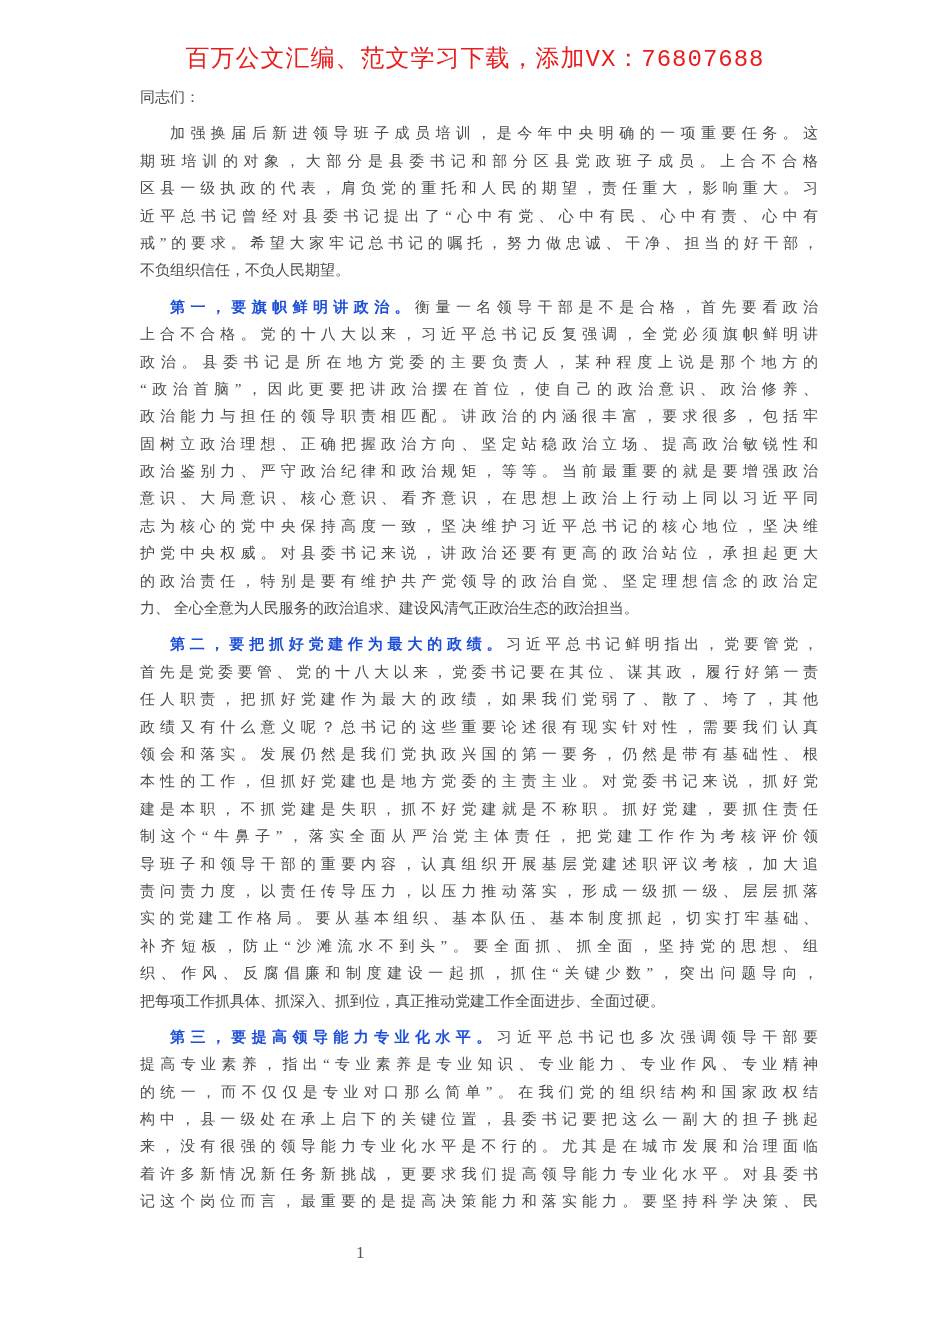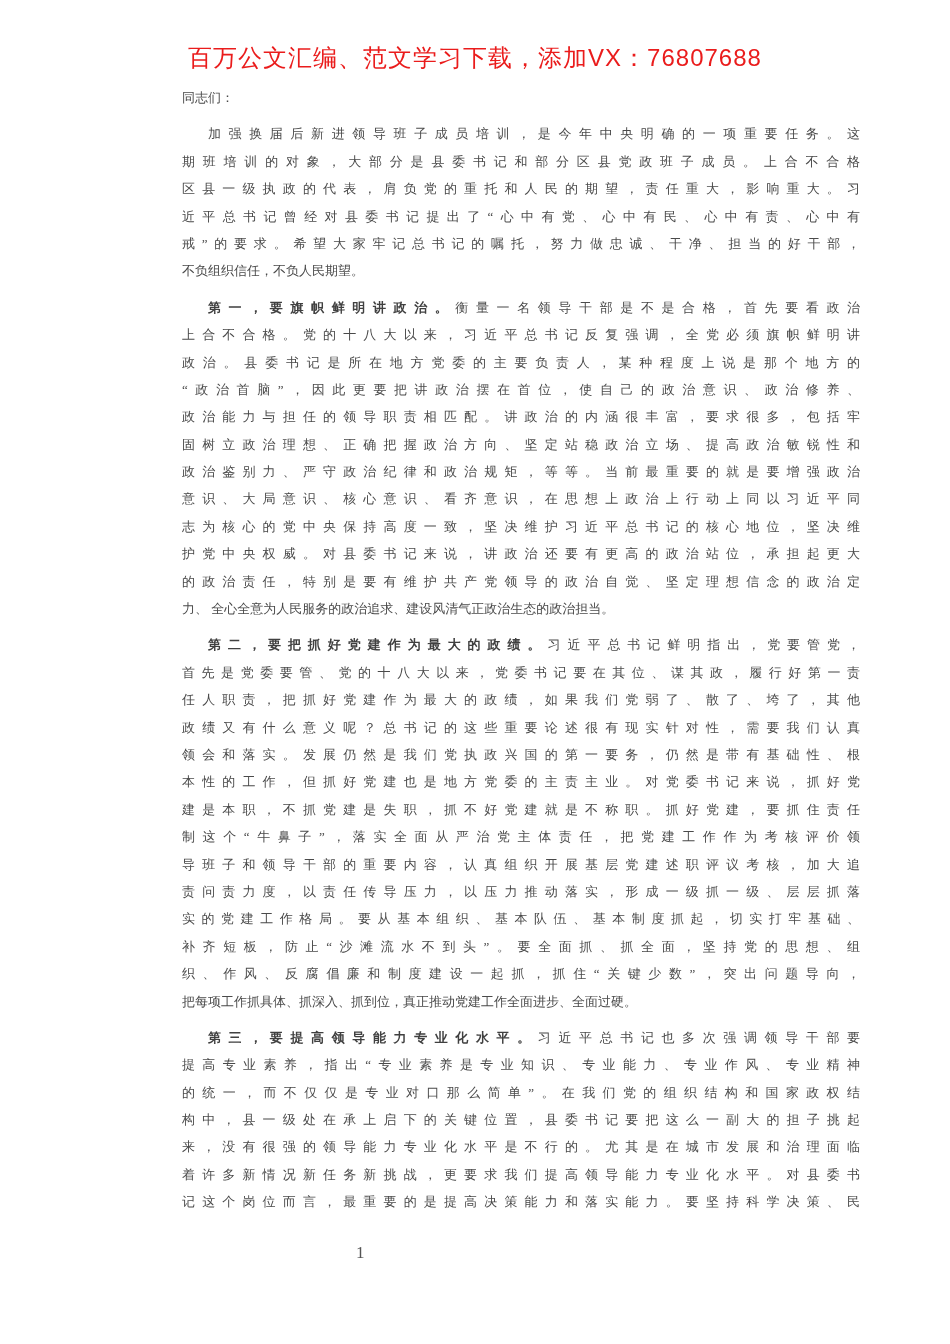--- a/index.html
+++ b/index.html
@@ -7,52 +7,51 @@
     position:relative;
     width:950px;height:1344px;
     background:#ffffff;
     overflow:hidden;
     font-family:"Liberation Serif","DejaVu Serif",serif;
   }
   .promo{
     position:absolute;
     top:42px;left:0;right:0;
     text-align:center;
-    font-family:Liberation Sans, sans-serif;
+    font-family:Liberation Mono, monospace;
     font-size:24px;
     letter-spacing:1px;
     font-weight:400;
   }
   .content{
     position:absolute;
     left:140px;top:84px;
     width:678px;
-    font-size:13px;
+    font-size:15px;
     color:#4a4a4a;
-    margin-left:42px;
   }
   .salutation{
     line-height:27.4px;
     height:27.4px;
     text-align:left;
   }
   .para{margin:0;padding:0;margin-top:9px;}
   .tline{
     height:27.4px;
     line-height:27.4px;
     overflow:hidden;
     text-align:justify;
     text-align-last:justify;
     word-break:break-all;
   }
   .tline.first{text-indent:2em;}
   .tline.final{text-align-last:left;}
   .lead{
     font-weight:700;
-    color:#404040;
+    color:#1d4ed8;
     font-family:Liberation Serif, serif;
   }
   .page-number{
     position:absolute;
     left:356px;top:1243px;
     font-size:17px;
     color:#555555;
     font-family:"Liberation Serif","DejaVu Serif",serif;
   }
 </style>

